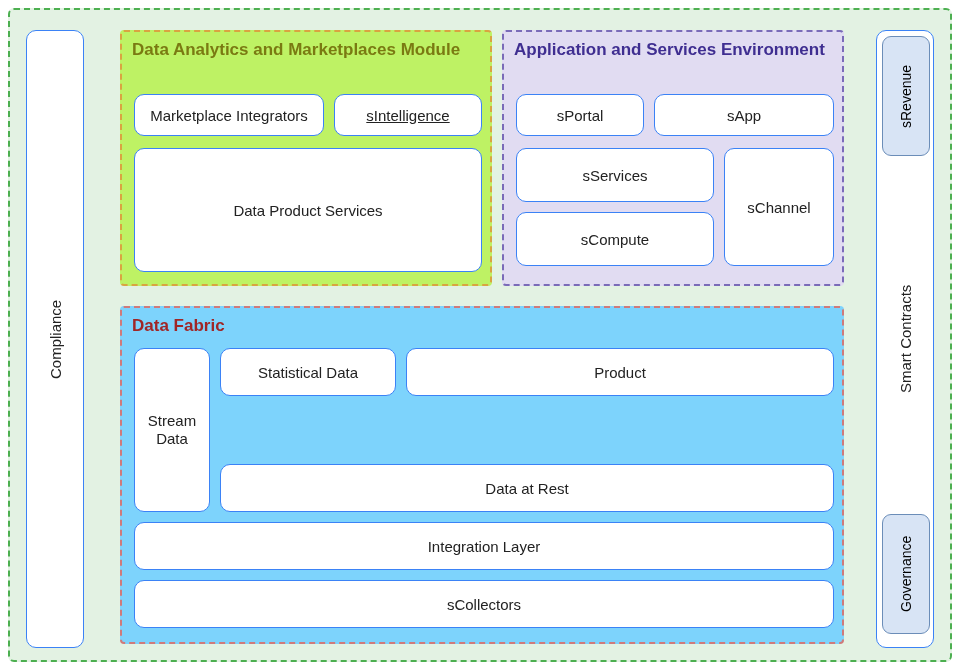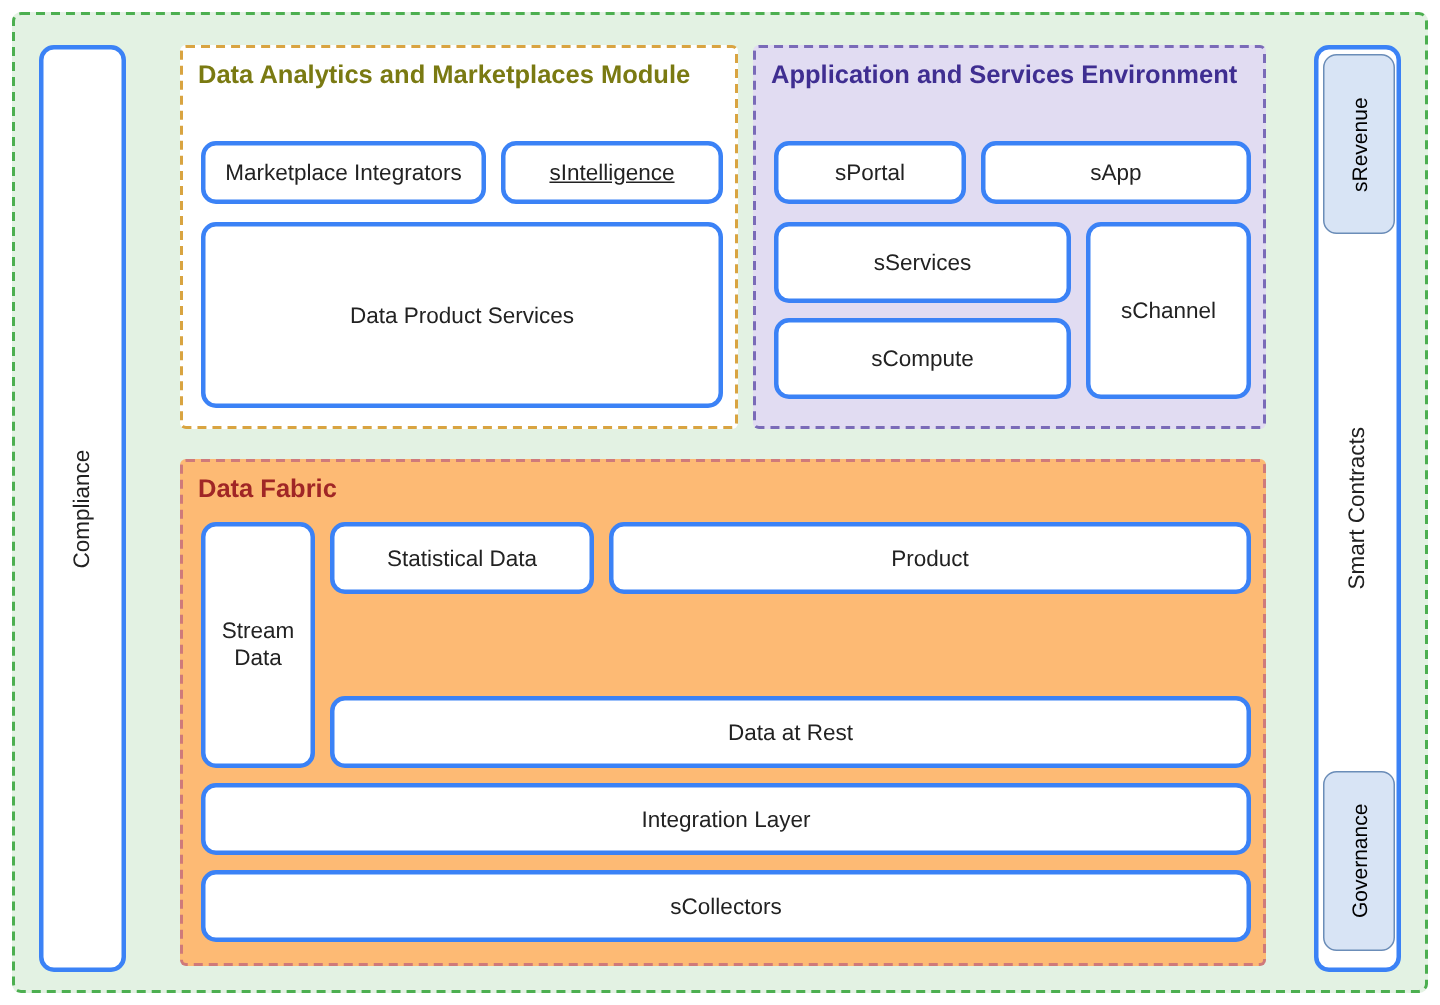--- a/index.html
+++ b/index.html
@@ -16,21 +16,21 @@
     margin: 8px;
     width: 944px;
     height: 654px;
     border: 2px dashed #4caf50;
     border-radius: 6px;
     background: #e3f2e3;
     position: relative;
   }
   .box {
     background: #fff;
-    border: 3px solid #3b82f6;
+    border: 1px solid #3b82f6;
     border-radius: 10px;
     display: flex;
     align-items: center;
     justify-content: center;
     font-size: 15px;
     color: #222;
     text-align: center;
     padding: 4px;
   }
   .vbox {
@@ -79,37 +79,37 @@
     background: #d8e4f5;
     border: 1px solid #6b8db8;
     border-radius: 9px;
     display:flex; align-items:center; justify-content:center;
     font-size: 14px;
   }
   
   .g-analytics {
     left: 110px; top: 20px;
     width: 372px; height: 256px;
-    background: #ffffff;
+    background: #bef264;
     border-color: #d9a441;
   }
   .g-analytics .group-title { color: #7a7a12; }
   
   .g-app {
     left: 492px; top: 20px;
     width: 342px; height: 256px;
     background: #e1dcf2;
     border-color: #7a6bb8;
   }
   .g-app .group-title { color: #3f2e91; }
   
   .g-fabric {
     left: 110px; top: 296px;
     width: 724px; height: 338px;
-    background: #fdba74;
+    background: #7dd3fc;
     border-color: #cf7a7a;
   }
   .g-fabric .group-title { color: #a02626; }
 </style>
 </head>
 <body>
 
 <div class="outer">
 
   <div class="box vbox compliance">Compliance</div>

